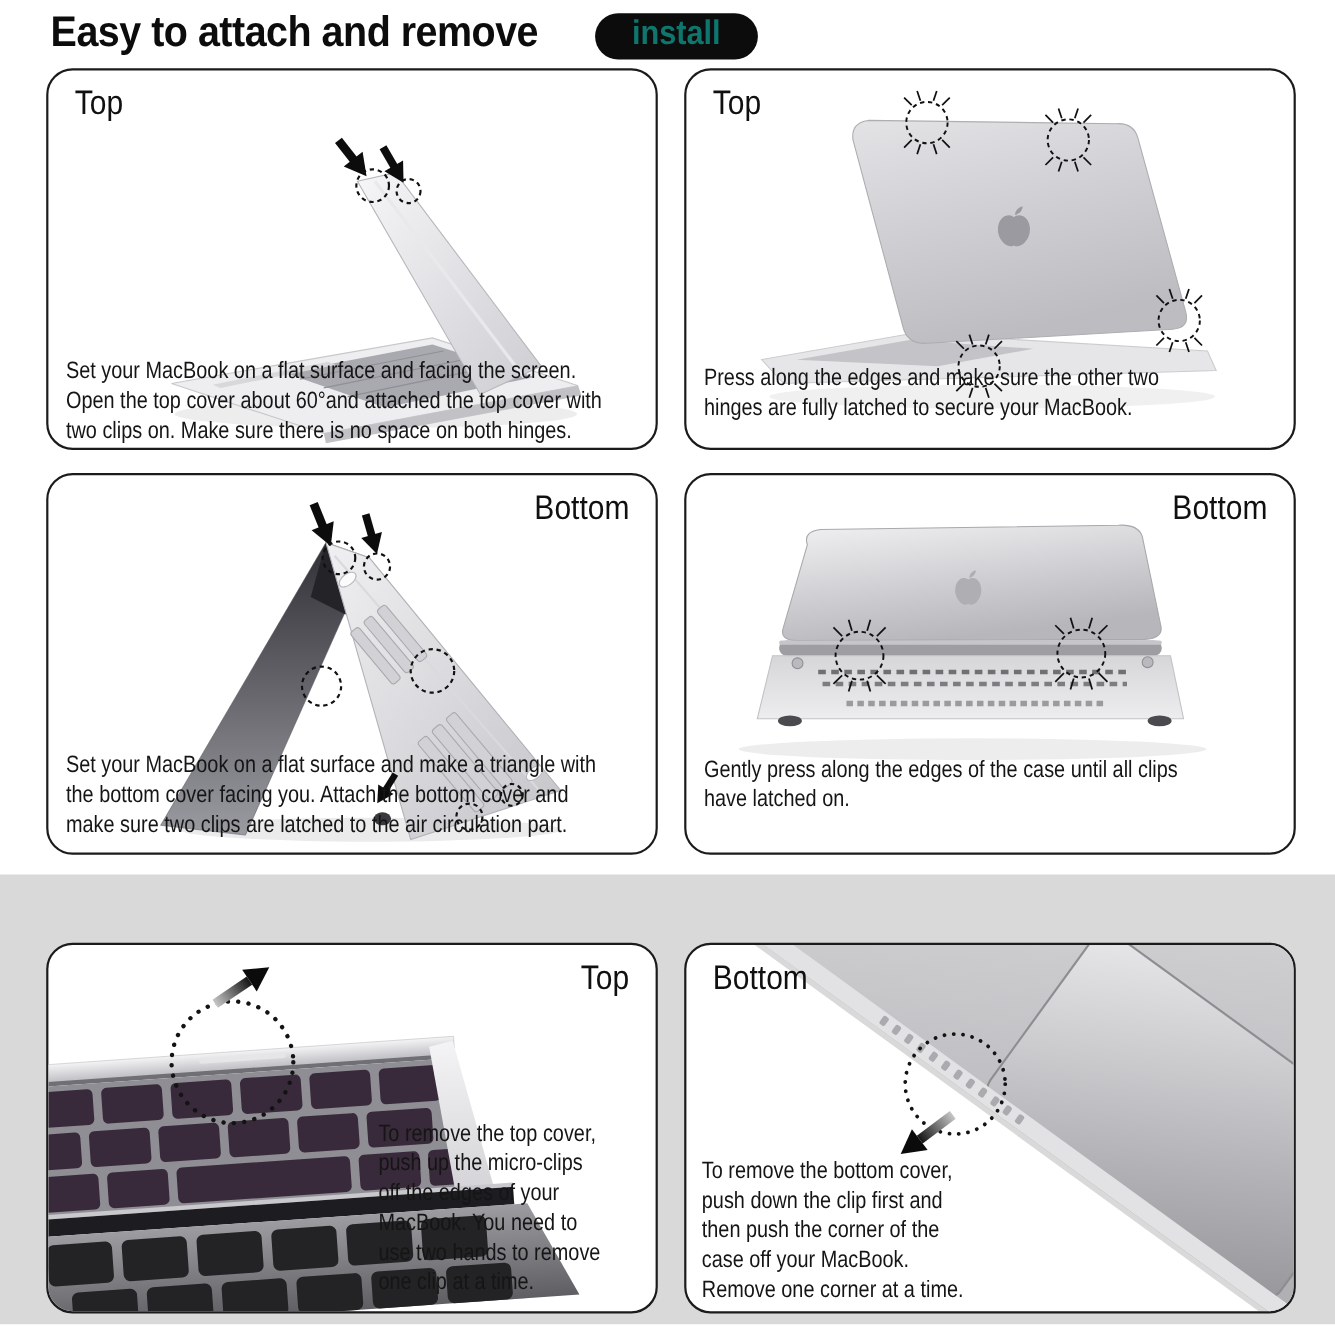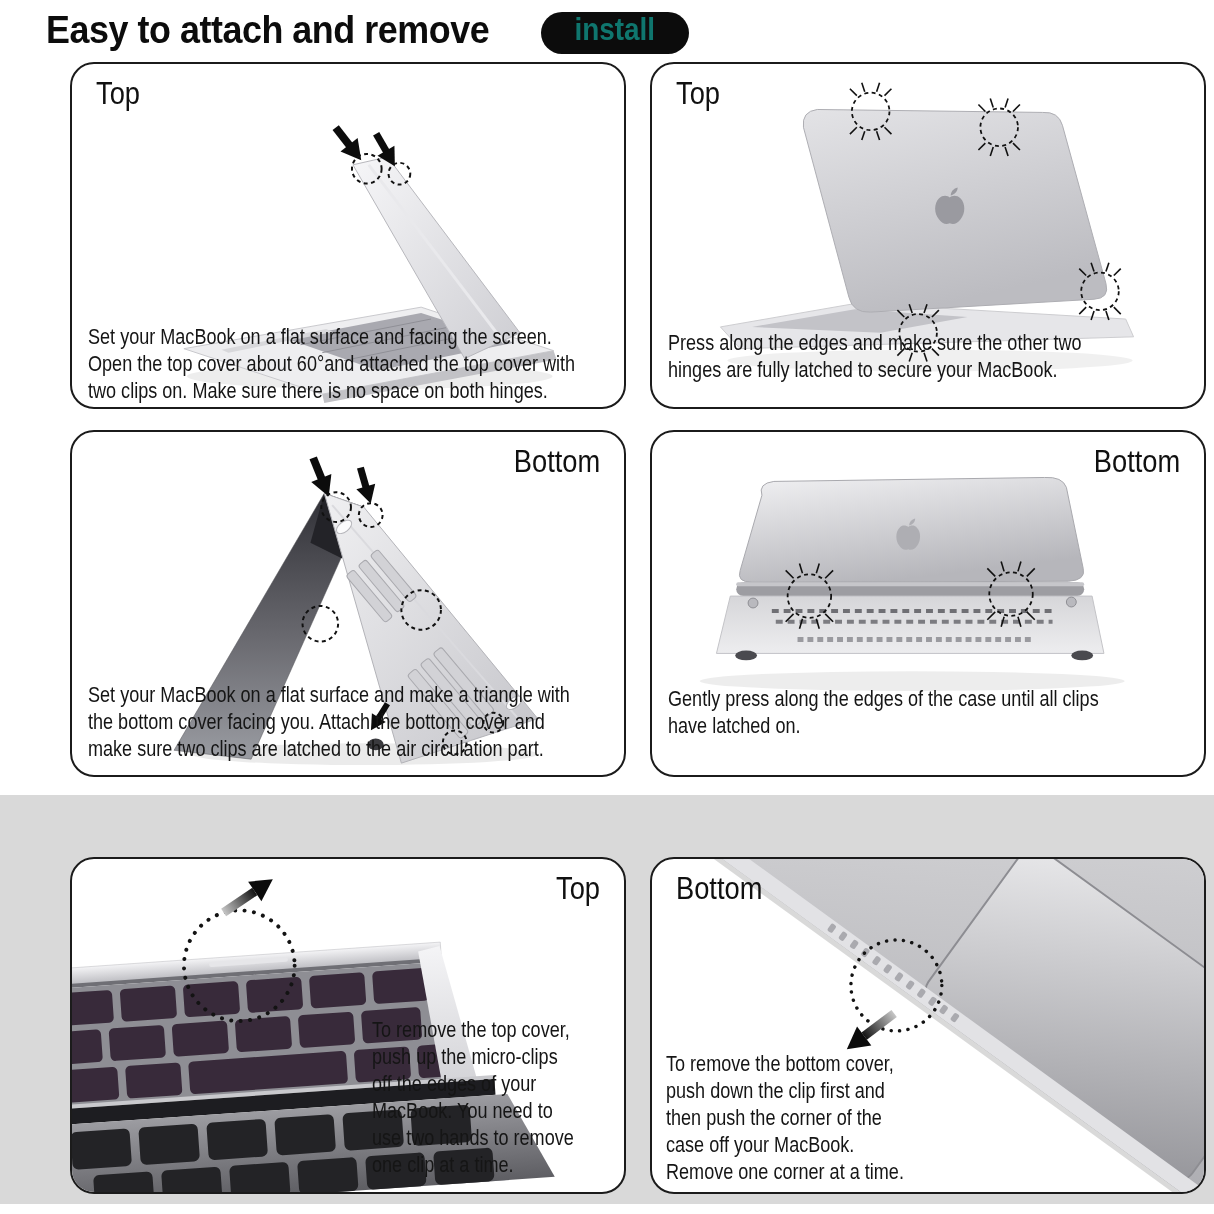--- a/index.html
+++ b/index.html
@@ -7,21 +7,21 @@
           font-family:"Liberation Sans",sans-serif;color:#161616;}
   .remove-band{position:absolute;left:0;top:795px;width:1214px;height:419px;background:#d9d9d9;}
   .title{position:absolute;left:46px;top:8px;font-size:39px;font-weight:700;letter-spacing:-0.5px;
          color:#0c0c0c;transform:scaleX(.92);transform-origin:0 0;white-space:nowrap;}
   .pill{position:absolute;background:#0c0c0c;border-radius:999px;color:#0f766e;
         display:flex;justify-content:center;}
   .pill span{font-size:31px;font-weight:700;transform:scaleX(.9);}
   #pill-install{left:541px;top:12px;width:148px;height:42px;}
   #pill-remove{left:524px;top:803px;width:170px;height:44px;}
   .panel{position:absolute;background:#fff;border:2.5px solid #1b1b1b;border-radius:24px;
-         overflow:hidden;box-sizing:border-box;margin-left:28px;}
+         overflow:hidden;box-sizing:border-box;}
   #p1{left:42px;top:62px;width:556px;height:347px;}
   #p2{left:622px;top:62px;width:556px;height:347px;}
   #p3{left:42px;top:430px;width:556px;height:347px;}
   #p4{left:622px;top:430px;width:556px;height:347px;}
   #p5{left:42px;top:857px;width:556px;height:337px;}
   #p6{left:622px;top:857px;width:556px;height:337px;}
   .illus{position:absolute;left:0;top:0;width:100%;height:100%;}
   .plabel{position:absolute;top:12px;font-size:31px;color:#101010;white-space:nowrap;}
   .plabel.tl{left:24px;transform:scaleX(.88);transform-origin:0 0;}
   .plabel.tr{right:24px;transform:scaleX(.88);transform-origin:100% 0;}

